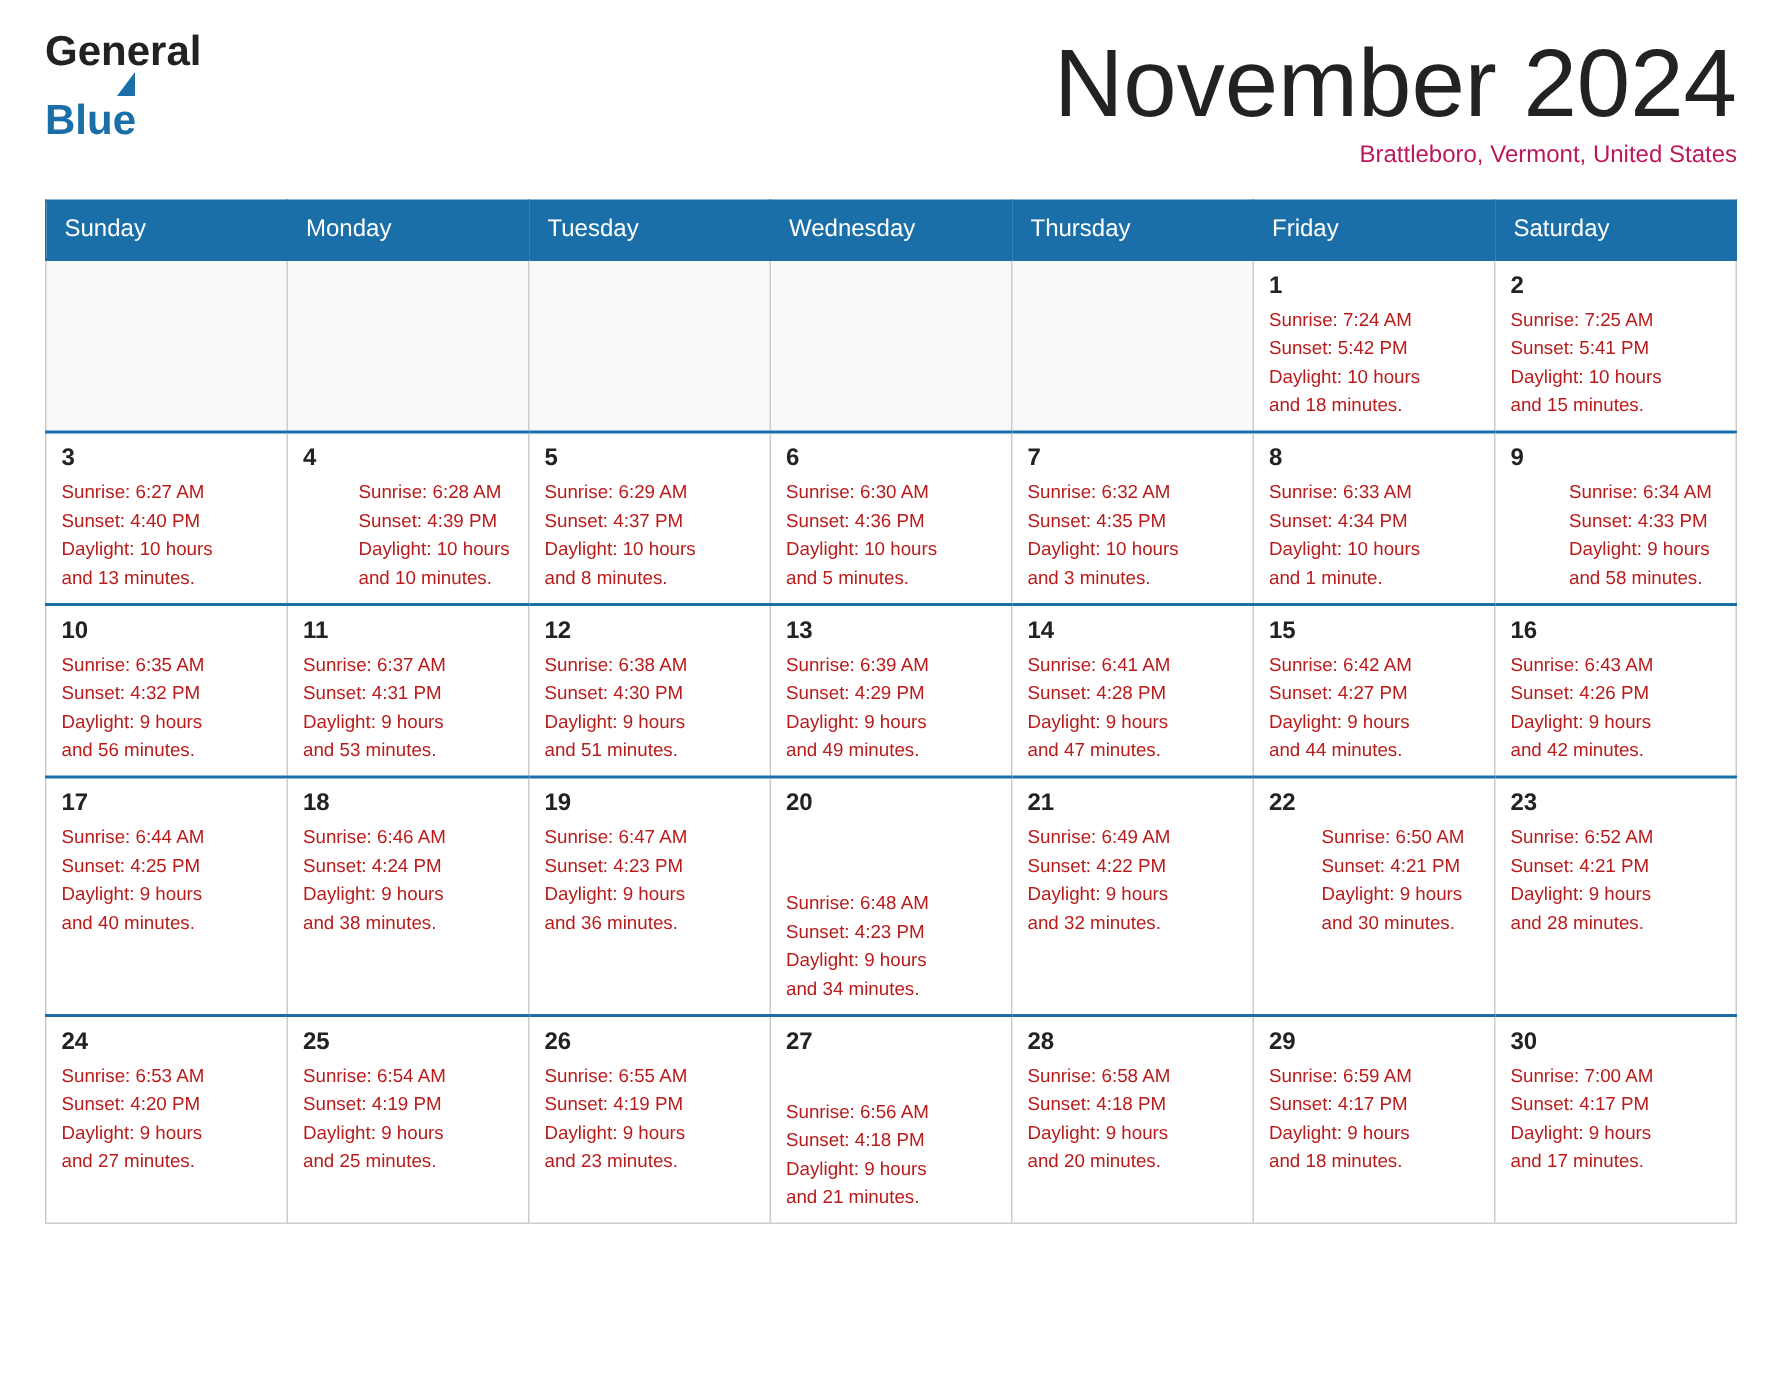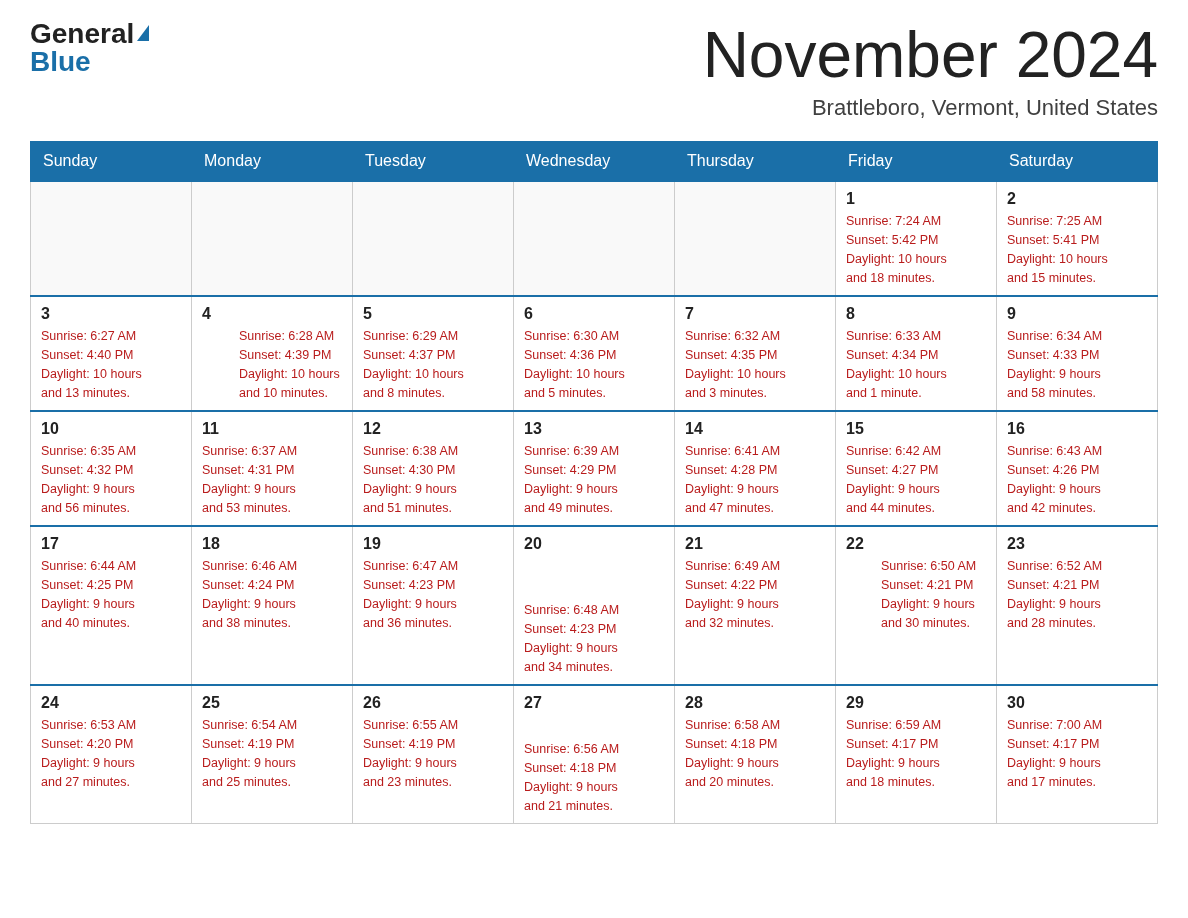--- a/index.html
+++ b/index.html
@@ -29,33 +29,34 @@
     }
     .logo-text-blue {
       font-size: 28px;
       font-weight: bold;
       color: #1a6fa8;
       line-height: 1;
     }
     .logo-row {
       display: flex;
       align-items: center;
+      flex-direction: column;
     }
     .title-area {
       text-align: right;
     }
     .month-title {
       font-size: 64px;
       font-weight: normal;
       color: #222;
       line-height: 1.1;
     }
     .location-title {
-      font-size: 22px;
-      color: #404040;
+      font-size: 16px;
+      color: #be185d;
       margin-top: 5px;
     }
     
     .calendar-table {
       width: 100%;
       border-collapse: collapse;
       border: 1px solid #aaa;
       padding-left: 40px;
     }
     .calendar-table th {
@@ -188,21 +189,21 @@
         </td>
         <td>
           <span class="day-number">8</span>
           <div class="day-info" style="white-space: pre-line;">Sunrise: 6:33 AM
 Sunset: 4:34 PM
 Daylight: 10 hours
 and 1 minute.</div>
         </td>
         <td>
           <span class="day-number">9</span>
-          <div class="day-info" style="white-space: pre-line;">Sunrise: 6:34 AM
+          <div class="day-info" style="white-space: pre-line; margin-left: 39px;">Sunrise: 6:34 AM
 Sunset: 4:33 PM
 Daylight: 9 hours
 and 58 minutes.</div>
         </td>
       </tr>
       <tr class="week-row">
         <td>
           <span class="day-number">10</span>
           <div class="day-info" style="white-space: pre-line;">Sunrise: 6:35 AM
 Sunset: 4:32 PM

